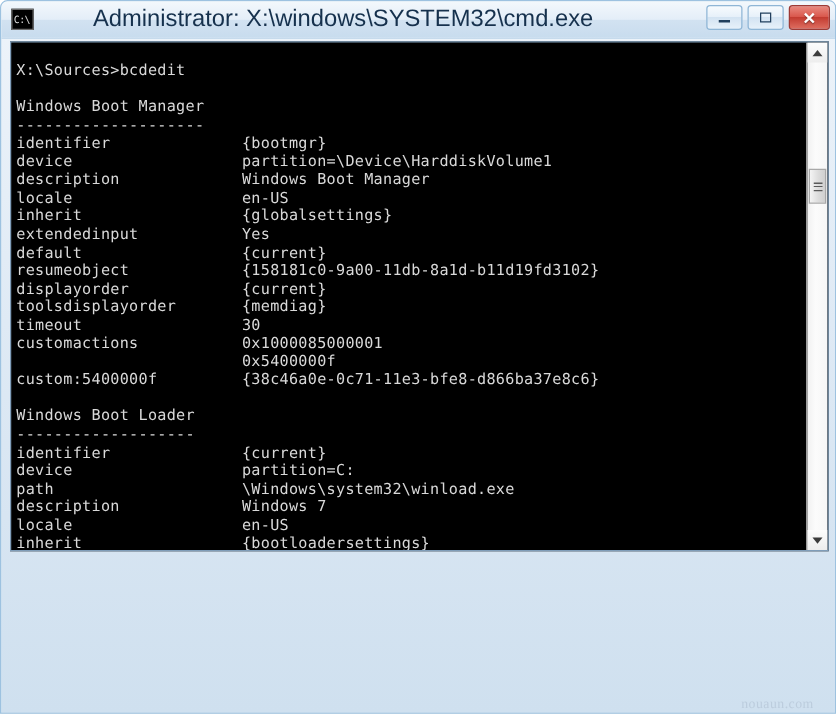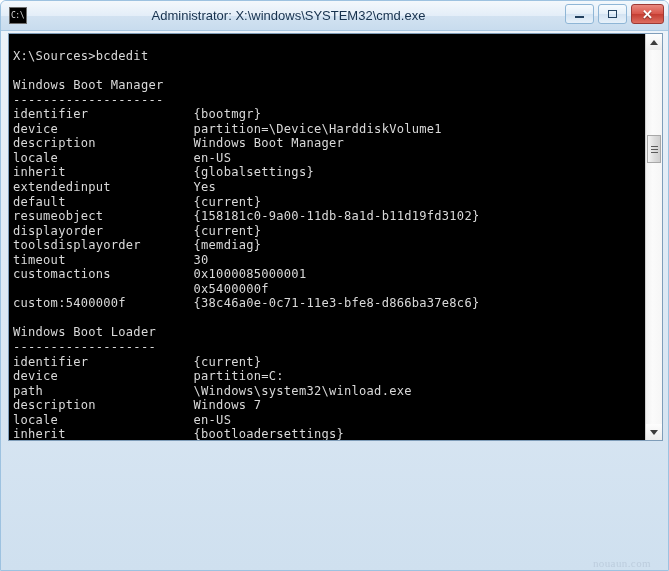--- a/index.html
+++ b/index.html
@@ -58,25 +58,24 @@
     letter-spacing: -0.5px;
     white-space: nowrap;
   }
   #window-title {
     position: absolute;
     left: 0; top: 0;
     width: 547px;
     height: 29px;
     line-height: 29px;
     text-align: center;
-    font-size: 13px;
+    font-size: 19px;
     color: #16314d;
     white-space: nowrap;
     pointer-events: none;
-    padding-left: 14px;
   }
 
   
   .cap-btn {
     position: absolute;
     top: 3px;
     width: 29px;
     height: 20px;
     box-sizing: border-box;
     border: 1px solid #8fb6d6;

